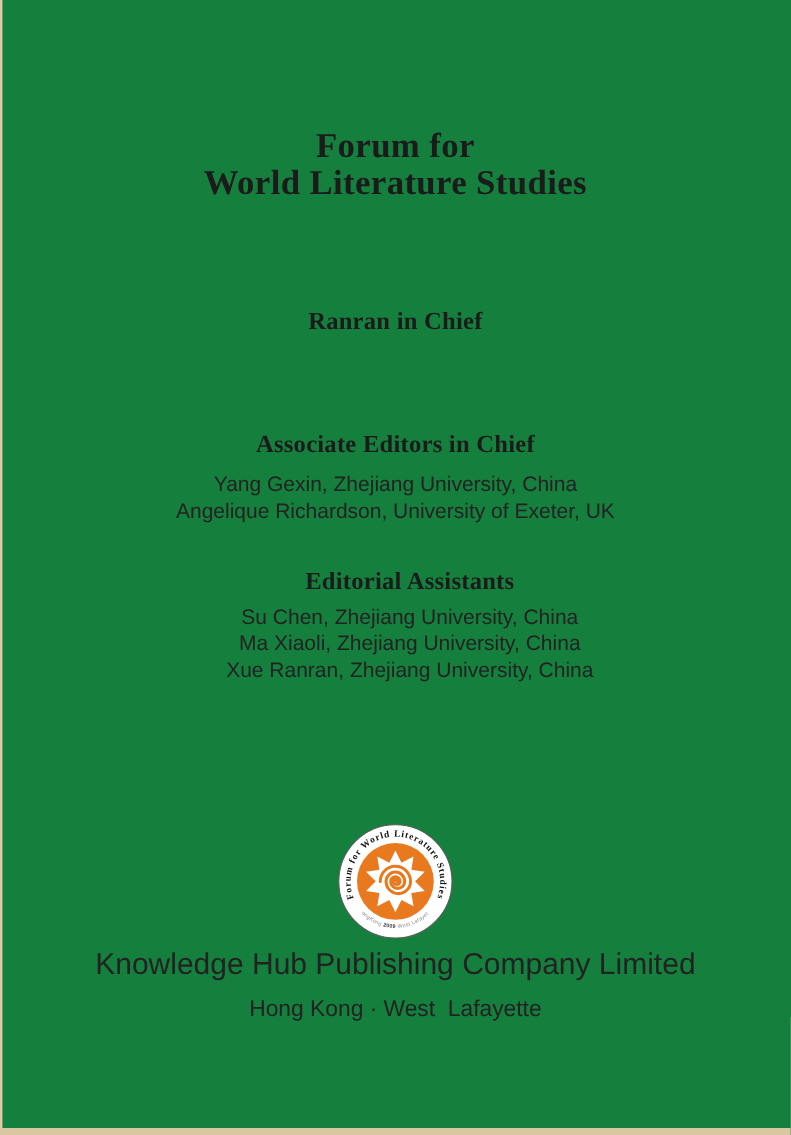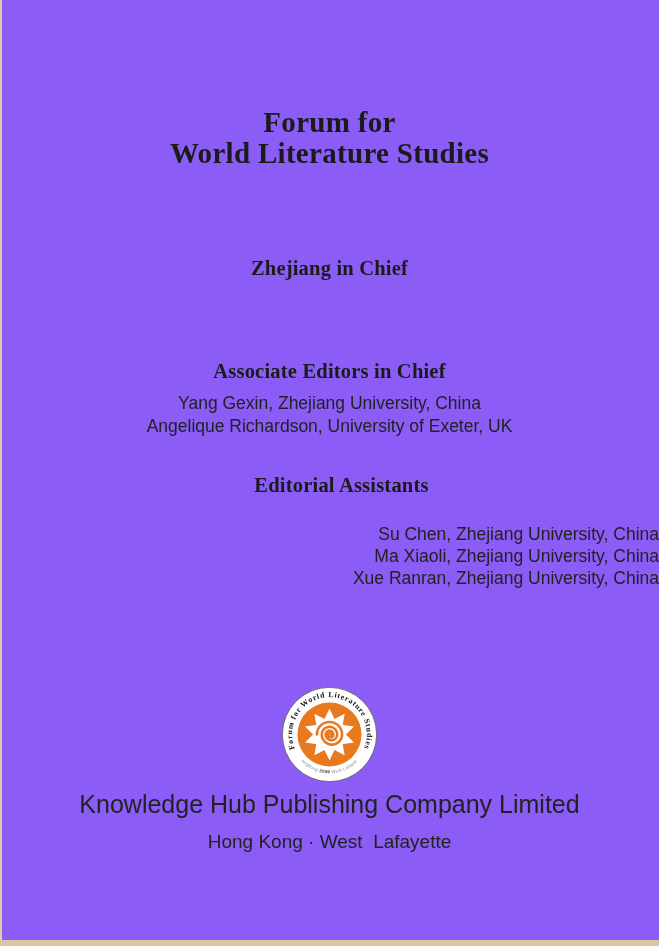--- a/index.html
+++ b/index.html
@@ -1,21 +1,21 @@
 <!DOCTYPE html>
 <html><head>
 <meta charset="utf-8">
 <style>
   html, body { margin: 0; padding: 0; }
   body { background: #ffffff; }
   .page {
     position: relative;
     width: 659px;
     height: 946px;
-    background: #8b5cf6;
+    background: #15803d;
     overflow: hidden;
     font-family: "Liberation Sans", sans-serif;
     color: #1d1d1d;
   }
   .edge-left {
     position: absolute;
     left: 0; top: 0;
     width: 2px; height: 100%;
     background: #ddccA6;
   }
@@ -51,21 +51,21 @@
     font-size: 20.5px;
     color: #1b1b1b;
     letter-spacing: 0.2px;
   }
   .section .people { font-size: 17.5px; color: #222; }
   .sec-0 { top: 257px; }
   .sec-0 .people { margin-top: 1px; line-height: 25px; }
   .sec-1 { top: 360px; }
   .sec-1 .people { margin-top: 9px; line-height: 23px; }
   .sec-2 { top: 474px; padding-left: 24px; }
-  .sec-2 .people { margin-top: 26px; line-height: 22px; text-align: right; }
+  .sec-2 .people { margin-top: 6px; line-height: 22px; }
   .logo-wrap { top: 686px; }
   .logo-wrap svg { display: inline-block; }
   .publisher { top: 790px; }
   .publisher .pub-name { font-size: 25px; color: #222; }
   .publisher .pub-cities {
     margin-top: 12px;
     font-size: 19px;
     color: #222;
     white-space: pre;
   }
@@ -90,21 +90,21 @@
 <div class="page">
   <div class="edge-left"></div>
 
   <div class="centered journal-title">
     <div>Forum for</div>
     <div>World Literature Studies</div>
   </div>
 
 
   <div class="centered section sec-0">
-    <div class="heading">Zhejiang in Chief</div>
+    <div class="heading">Ranran in Chief</div>
     <div class="people">
     </div>
   </div>
 
   <div class="centered section sec-1">
     <div class="heading">Associate Editors in Chief</div>
     <div class="people">
       <div>Yang Gexin, Zhejiang University, China</div>
       <div>Angelique Richardson, University of Exeter, UK</div>
     </div>

